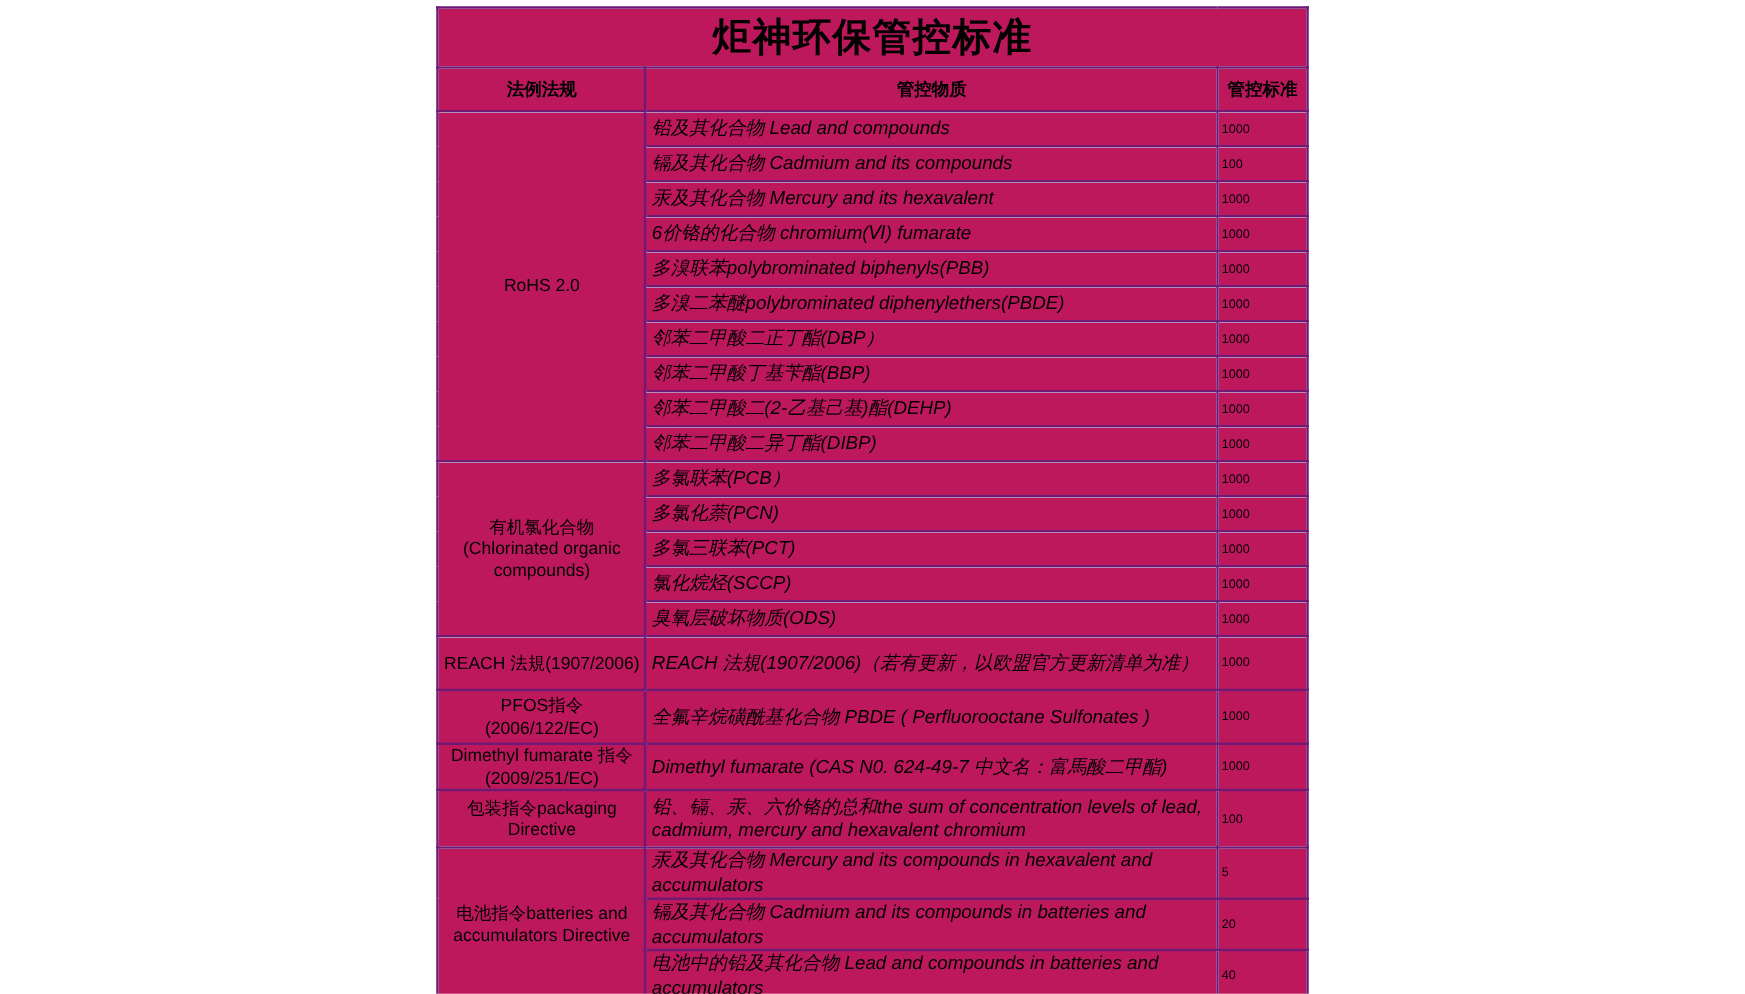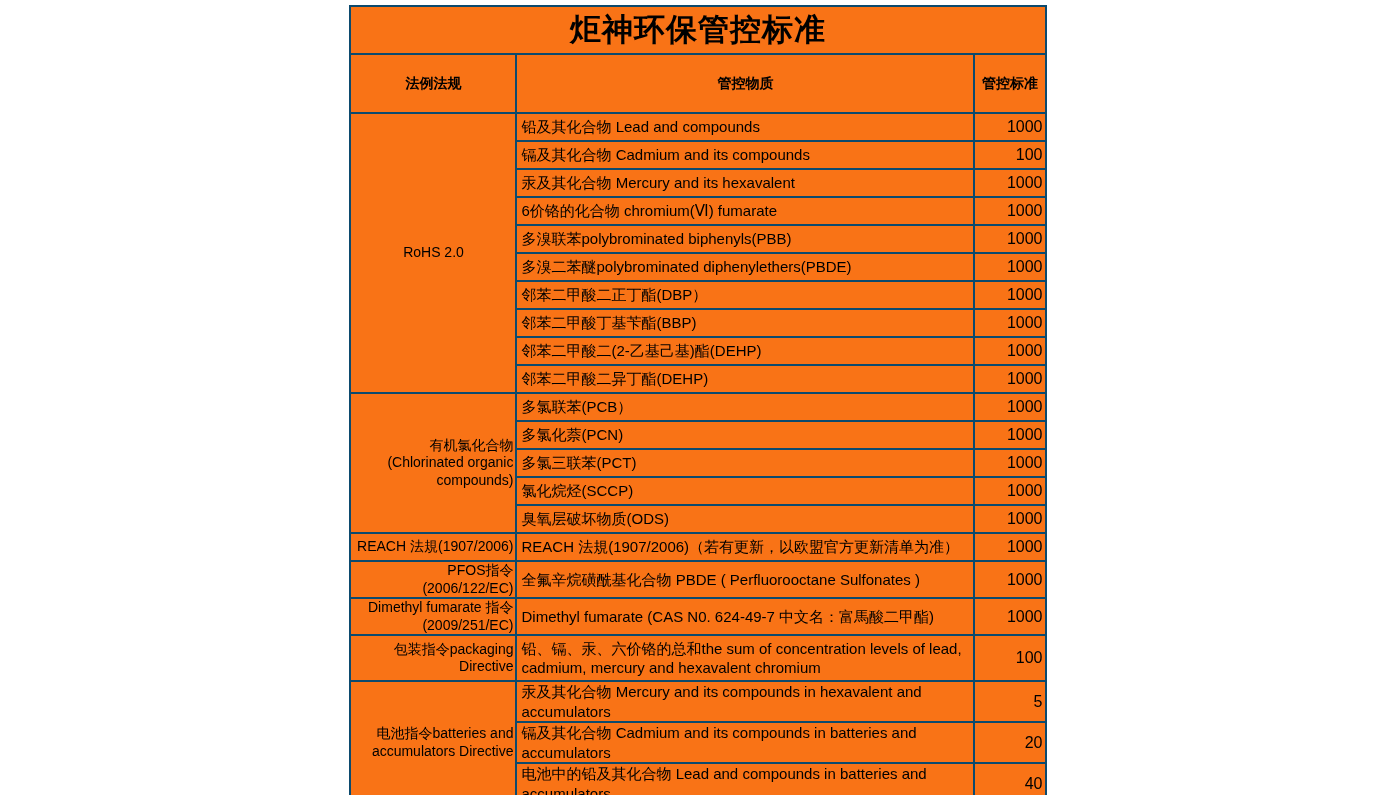--- a/index.html
+++ b/index.html
@@ -19,63 +19,64 @@
     height: 795px;
     position: relative;
   }
   table.standards {
     border-collapse: collapse;
     table-layout: fixed;
     width: 695px;
     margin: 5px auto 0 auto;
   }
   table.standards td, table.standards th {
-    border: 2px solid #0c4a6e;
+    border: 2px solid #701a75;
     overflow: hidden;
     vertical-align: middle;
-    background: #f97316;
+    background: #be185d;
   }
   .title-row td {
     font-size: 31px;
     font-weight: bold;
     text-align: center;
     height: 44px;
     letter-spacing: 1px;
   }
   .head-row th {
     font-size: 14px;
     font-weight: bold;
     text-align: center;
     height: 33px;
-    padding: 12px 2px;
+    padding: 0 2px;
   }
   td.reg {
     font-size: 14px;
-    text-align: right;
+    text-align: center;
     padding: 0 2px;
     line-height: 1.25;
   }
   td.reg-center {
     text-align: center;
   }
   td.sub {
     font-size: 15px;
     text-align: left;
     padding: 0 4px;
     line-height: 1.3;
+    font-style: italic;
   }
   td.lim {
-    font-size: 16px;
-    text-align: right;
+    font-size: 10px;
+    text-align: left;
     padding: 0 2px;
   }
   tr.h28 { height: 28px; }
   tr.h30 { height: 30px; }
   tr.h34 { height: 34px; }
-  tr.h35 { height: 28px; }
+  tr.h35 { height: 43px; }
   tr.h36 { height: 36px; padding-left: 35px; }
   tr.h39 { height: 39px; }
   tr.h46 { height: 46px; }
 </style>
 </head>
 <body>
 
 <div class="page">
   <table class="standards">
     <colgroup>
@@ -126,21 +127,21 @@
     </tr>
     <tr class="h28">
       <td class="sub">邻苯二甲酸丁基苄酯(BBP)</td>
       <td class="lim">1000</td>
     </tr>
     <tr class="h28">
       <td class="sub">邻苯二甲酸二(2-乙基己基)酯(DEHP)</td>
       <td class="lim">1000</td>
     </tr>
     <tr class="h28">
-      <td class="sub">邻苯二甲酸二异丁酯(DEHP)</td>
+      <td class="sub">邻苯二甲酸二异丁酯(DIBP)</td>
       <td class="lim">1000</td>
     </tr>
 
     <tr class="h28">
       <td class="reg" rowspan="5">有机氯化合物(Chlorinated organic compounds)</td>
       <td class="sub">多氯联苯(PCB）</td>
       <td class="lim">1000</td>
     </tr>
     <tr class="h28">
       <td class="sub">多氯化萘(PCN)</td>

